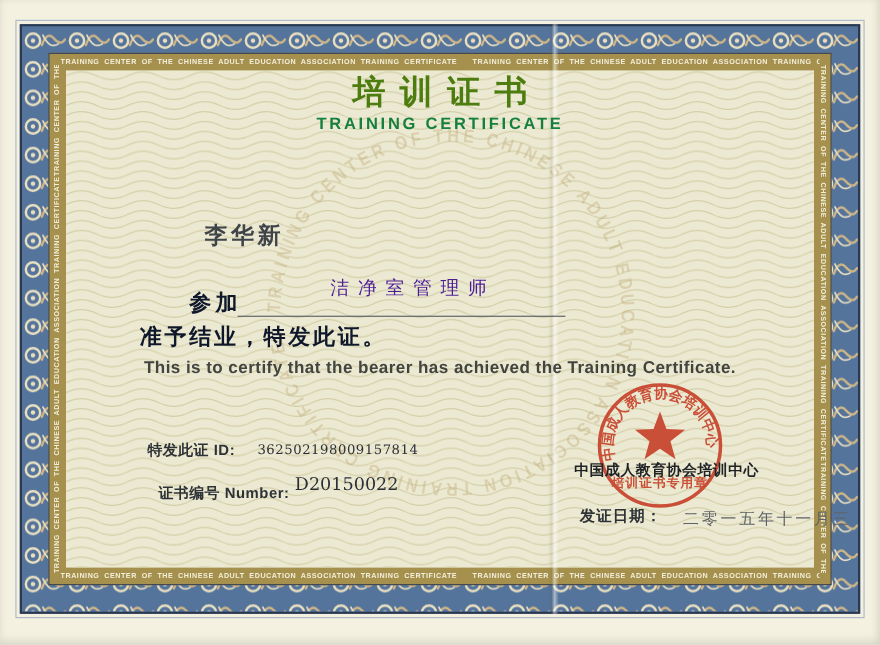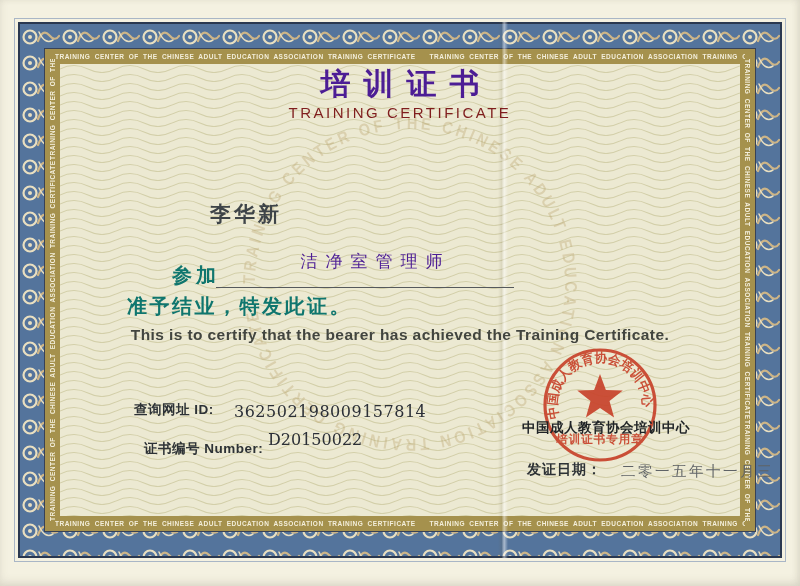--- a/index.html
+++ b/index.html
@@ -21,39 +21,39 @@
   .strip.top    { left:10px; right:10px; top:0;    height:15px; line-height:15px; }
   .strip.bottom { left:10px; right:10px; bottom:0; height:15px; line-height:15px; }
   .strip.left   { left:0;  top:10px; bottom:10px; width:15px; writing-mode:vertical-rl; transform:rotate(180deg); line-height:15px; }
   .strip.right  { right:0; top:10px; bottom:10px; width:15px; writing-mode:vertical-rl; line-height:15px; }
   .inner { position:absolute; inset:42px; background:#ece9d2; overflow:hidden; }
   .inner svg.waves { position:absolute; inset:0; width:100%; height:100%; display:block; }
   .wm { position:absolute; left:140px; top:10px; width:420px; height:420px; opacity:.33; }
   .crease { position:absolute; left:498px; top:22px; width:10px; height:536px; z-index:3; pointer-events:none;
     background:linear-gradient(90deg, rgba(101,92,60,0) 0%, rgba(101,92,60,.13) 35%, rgba(255,255,255,.5) 62%, rgba(101,92,60,0) 100%); }
   
-  .t { position:absolute; z-index:5; color:#0f766e; }
+  .t { position:absolute; z-index:5; color:#0f172a; }
   .title-cn { left:0; right:0; top:64px; text-align:center; font-size:30px; font-weight:bold;
-              letter-spacing:13px; padding-left:13px; color:#4c1d95; }
-  .title-en { left:0; right:0; top:104px; text-align:center; font-size:15px; font-weight:normal;
-              letter-spacing:2.5px; color:#7f1d1d; }
+              letter-spacing:13px; padding-left:13px; color:#4d7c0f; }
+  .title-en { left:0; right:0; top:104px; text-align:center; font-size:15px; font-weight:bold;
+              letter-spacing:2.5px; color:#15803d; }
   .name { left:186px; top:200px; font-size:21px; letter-spacing:3px; font-weight:600;
-          color:#3e4448; font-family:"Liberation Serif", serif;margin-left:24px; }
+          color:#3e4448; font-family:"Liberation Serif", serif; }
   .participate { left:172px; top:262px; font-size:20px; font-weight:600; letter-spacing:4px; }
   .course { left:238px; top:250px; width:275px; text-align:center; font-size:17px;
             letter-spacing:8px; color:#4c1d95; font-family:"Liberation Serif", serif; }
   .underline { position:absolute; z-index:5; left:216px; top:287px; width:298px; height:1px;
                background:#55595c; }
   .suffix { left:532px; top:261px; font-size:20px; font-weight:600; letter-spacing:2px; }
   .completion { left:127px; top:293px; font-size:20px; font-weight:600; letter-spacing:2.5px; }
   .english { left:0; right:0; top:326px; text-align:center; font-size:15.5px; font-weight:bold;
              color:#42453f; letter-spacing:.4px; }
   .flabel { font-size:13.5px; font-weight:bold; color:#2d3236; letter-spacing:.5px; }
   .fvalue { font-family:"DejaVu Serif", serif; color:#2b2f37; }
-  .f-id-l { left:134px; top:401px; } .f-id-v { left:234px; top:402px; font-size:16px; letter-spacing:.5px; }
+  .f-id-l { left:134px; top:401px; } .f-id-v { left:234px; top:402px; font-size:12px; letter-spacing:.5px; }
   .f-no-l { left:144px; top:428px;margin-top:12px; } .f-no-v { left:268px; top:430px; font-size:16px; }
   .f-wb-l { left:134px; top:451px; } .f-wb-v { left:262px; top:452px; font-size:15px; }
   .issuer { left:522px; top:419px; font-size:13.5px; font-weight:bold; color:#1f2326;
             letter-spacing:.5px; z-index:6; }
   .date-label { left:527px; top:461px; font-size:14px; font-weight:bold; letter-spacing:1px; }
   .date-value { left:597px; top:462px; font-size:14.5px; color:#5f6366; letter-spacing:2.5px;margin-left:24px; }
   .stamp { position:absolute; left:538px; top:346px; width:124px; height:124px; z-index:5; opacity:.92; }
 </style>
 </head>
 <body>
@@ -118,21 +118,21 @@
   <div class="t title-cn">培训证书</div>
   <div class="t title-en">TRAINING CERTIFICATE</div>
 
   <div class="t name">李华新</div>
   <div class="t participate">参加</div>
   <div class="t course">洁净室管理师</div>
   <div class="underline"></div>
   <div class="t english">This is to certify that the bearer has achieved the Training Certificate.</div>
   <div class="t completion">准予结业，特发此证。</div>
 
-  <div class="t flabel f-id-l">查询网址 ID:</div>
+  <div class="t flabel f-id-l">特发此证 ID:</div>
   <div class="t fvalue f-id-v">362502198009157814</div>
   <div class="t flabel f-no-l">证书编号 Number:</div>
   <div class="t fvalue f-no-v">D20150022</div>
   <div class="t fvalue f-wb-v"></div>
 
   <svg class="stamp" viewBox="0 0 124 124">
     <defs>
       <path id="ringPath" d="M 21 72 A 43 43 0 1 1 103 72" fill="none"></path>
     </defs>
     <circle cx="62" cy="59" r="55" fill="none" stroke="#c8432b" stroke-width="3.2"></circle>

